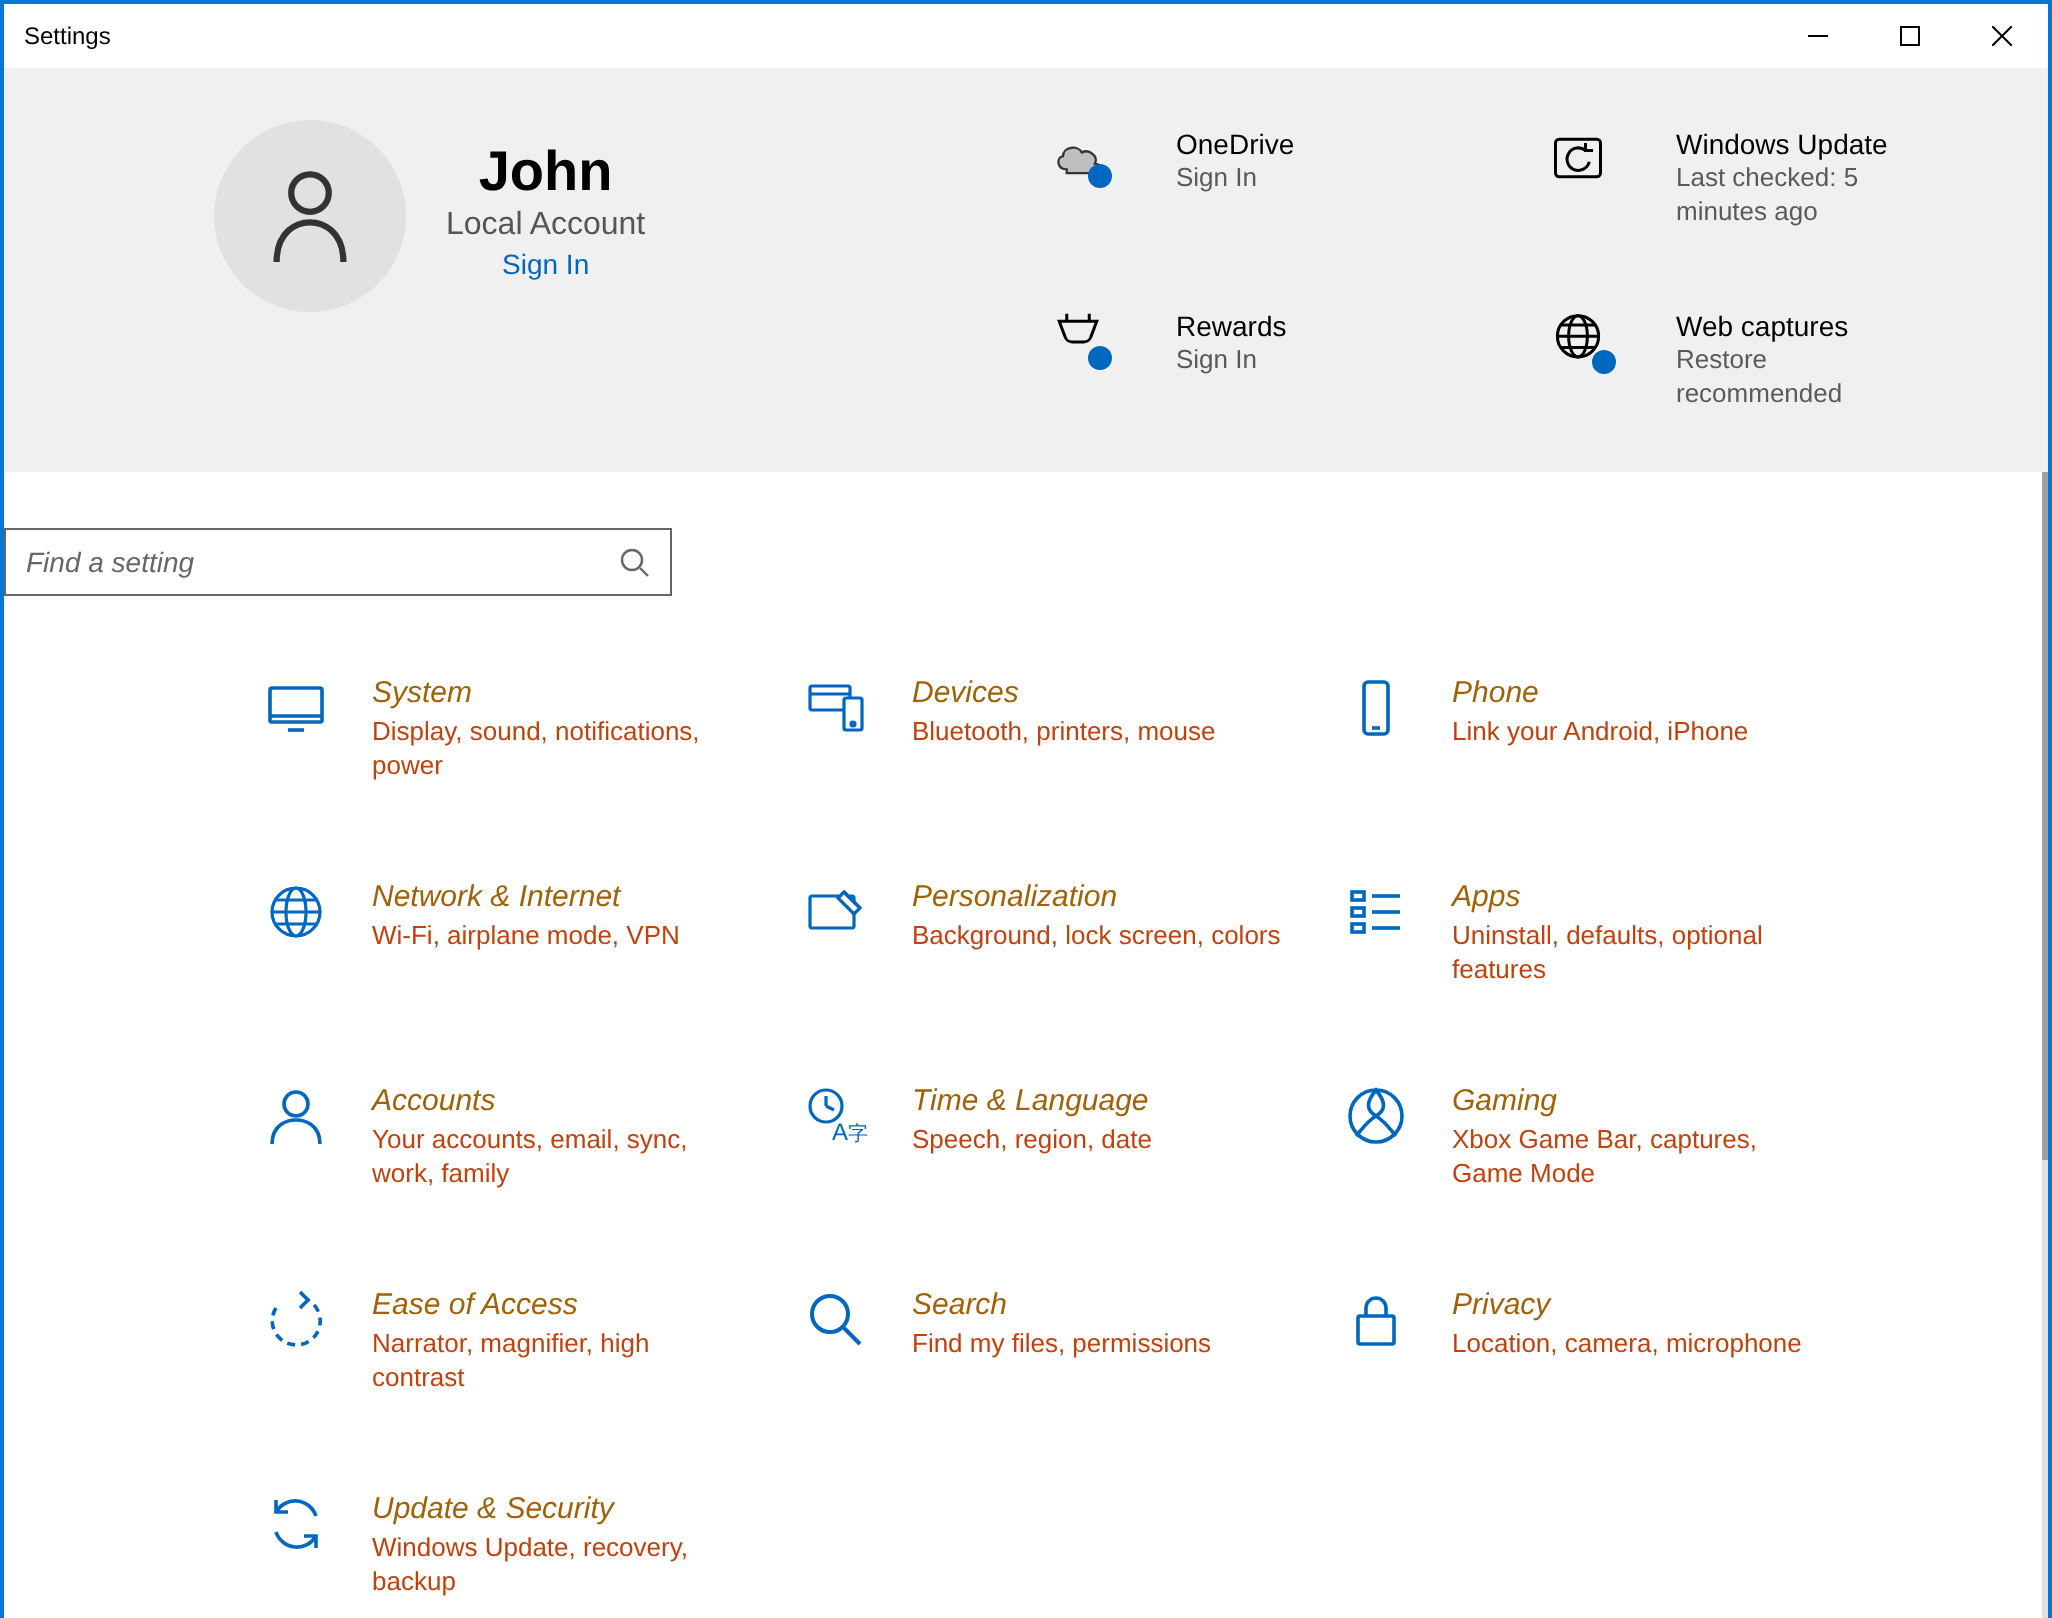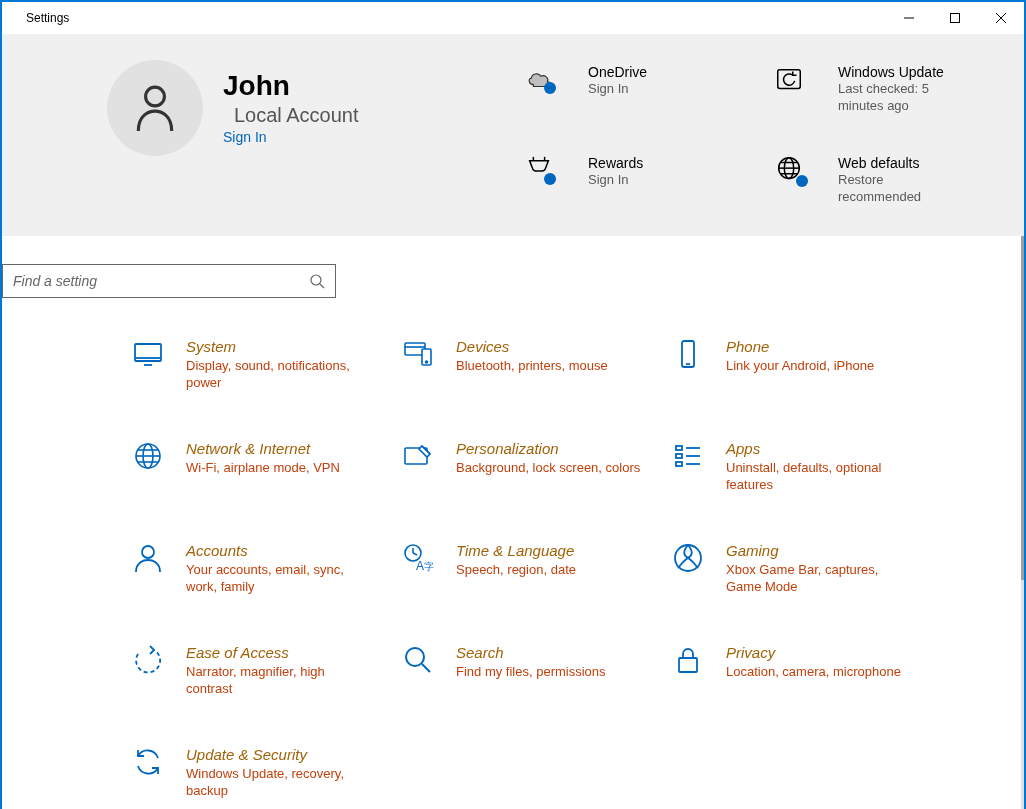--- a/index.html
+++ b/index.html
@@ -1,32 +1,32 @@
 <!DOCTYPE html>
 <html><head>
 <meta charset="utf-8">
 <style>
   * { margin:0; padding:0; box-sizing:border-box; font-family:"Segoe UI","Segoe UI Variable",Arial,sans-serif; }
   body { background:#0078d4; width:1026px; height:809px; overflow:hidden; }
   .window { position:absolute; top:2px; left:2px; right:2px; bottom:0; background:#fff; display:flex; flex-direction:column; }
 
   
   .titlebar { height:32px; background:#fff; display:flex; align-items:center; }
-  .titlebar .title { font-size:12px; padding-left:24px; color:#000; }
+  .titlebar .title { font-size:12px; padding-left:10px; color:#000; }
   .titlebar .spacer { flex:1; }
   .titlebar .btn { width:46px; height:32px; display:flex; align-items:center; justify-content:center; }
   .titlebar .btn svg { width:10px; height:10px; }
 
   
   .header { background:#f0f0f0; padding:26px 40px 30px 105px; display:flex; align-items:flex-start; }
   .avatar { width:96px; height:96px; border-radius:50%; background:#e1e1e1; display:flex; align-items:center; justify-content:center; flex:0 0 96px; }
   .avatar svg { width:42px; height:48px; stroke:#333; }
-  .userblock { margin-left:20px; padding-top:10px; flex:0 0 auto; }
+  .userblock { margin-left:20px; padding-top:10px; flex:0 0 auto;text-align:center; }
   .userblock .uname { font-size:28px; font-weight:600; color:#000; }
-  .userblock .uacct { font-size:20px; color:#555; margin-top:2px;margin-left:11px; }
+  .userblock .uacct { font-size:16px; color:#555; margin-top:2px; }
   .userblock .signin { font-size:14px; color:#0067c0; margin-top:2px; cursor:pointer; }
 
   .tiles { margin-left:auto; display:grid; grid-template-columns:210px 210px; column-gap:0px; row-gap:26px; padding-top:4px;gap:40px; }
   .tile { display:flex; align-items:flex-start; cursor:pointer; }
   .tile .ic { width:50px; height:40px; flex:0 0 50px; display:flex; align-items:flex-start; justify-content:flex-start; position:relative; }
   .tile .ic svg { width:30px; height:30px; }
   .tile .badge { position:absolute; width:12px; height:12px; border-radius:50%; background:#0067c0; }
   .tile .txt { padding-left:14px; }
   .tile .t1 { font-size:14px; color:#000; }
   .tile .t2 { font-size:13px; color:#5a5a5a; margin-top:1px; line-height:1.3; max-width:120px; }
@@ -137,21 +137,21 @@
           <svg viewBox="0 0 32 32" fill="none" stroke="#000" stroke-width="1.6">
             <circle cx="16" cy="14" r="11"></circle>
             <ellipse cx="16" cy="14" rx="5" ry="11"></ellipse>
             <line x1="5" y1="14" x2="27" y2="14"></line>
             <line x1="7" y1="8" x2="25" y2="8"></line>
             <line x1="7" y1="20" x2="25" y2="20"></line>
           </svg>
           <span class="badge" style="left:22px; top:20px;"></span>
         </div>
         <div class="txt">
-          <div class="t1">Web defaults</div>
+          <div class="t1">Web captures</div>
           <div class="t2">Restore recommended</div>
         </div>
       </div>
     </div>
   </div>
 
   <div class="content">
     <div class="scroll-indicator"></div>
 
     <div class="searchrow">

